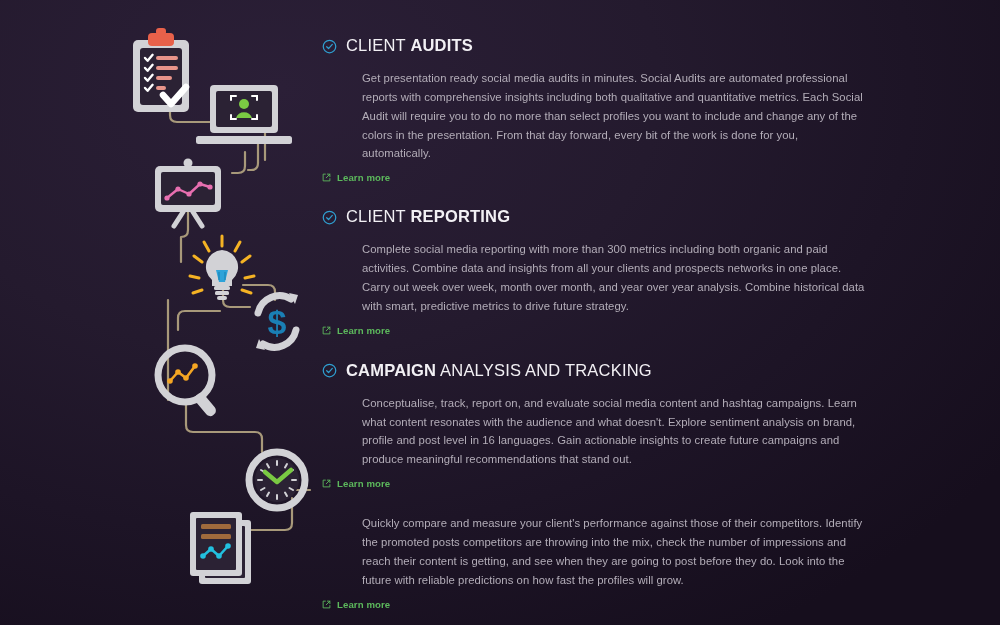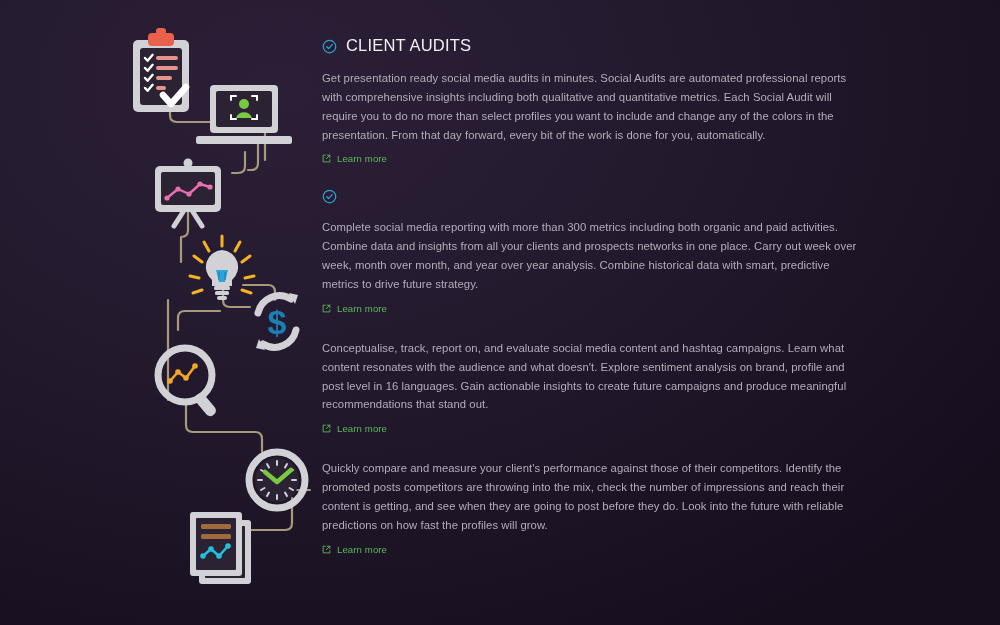--- a/index.html
+++ b/index.html
@@ -58,39 +58,40 @@
     display: block;
     margin-top: 1px;
   }
   .feature-title {
     font-size: 16.5px;
     letter-spacing: 0.2px;
     color: #f2f0f4;
     font-weight: 400;
     white-space: nowrap;
   }
-  .feature-title .strong { font-weight: 400; }
+  .feature-title .strong { font-weight: 700; }
 
   .feature-body {
     font-size: 11.3px;
     line-height: 1.67;
     color: #b3adb8;
     letter-spacing: 0.06px;
     max-width: 540px;
+    margin-left: 40px;
   }
 
   .learn-more {
     display: inline-flex;
     align-items: center;
     gap: 6px;
     margin-top: 9px;
     text-decoration: none;
     color: #5cb85c;
     font-size: 9.6px;
-    font-weight: 400;
+    font-weight: 700;
     letter-spacing: 0.1px;
   }
   .ext-icon {
     width: 9px;
     height: 9px;
     display: block;
     flex: 0 0 9px;
   }
 
   
@@ -283,33 +284,41 @@
         <span>Learn more</span>
       </a>
     </section>
 
     <section class="feature f2">
       <div class="feature-head">
         <svg class="check-icon" viewBox="0 0 24 24">
           <circle cx="12" cy="12" r="10" fill="none" stroke="#2f9fd0" stroke-width="2"></circle>
           <path d="M7.5 12.3 l3 3 l6 -6.6" fill="none" stroke="#2f9fd0" stroke-width="2" stroke-linecap="round" stroke-linejoin="round"></path>
         </svg>
+        <h2 class="feature-title"><span>CLIENT </span><span class="strong">REPORTING</span></h2>
       </div>
       <p class="feature-body">Complete social media reporting with more than 300 metrics including both organic and paid activities. Combine data and insights from all your clients and prospects networks in one place. Carry out week over week, month over month, and year over year analysis. Combine historical data with smart, predictive metrics to drive future strategy.</p>
       <a href="#" class="learn-more">
         <svg class="ext-icon" viewBox="0 0 16 16">
           <path d="M6 2 H2 V14 H14 V10" fill="none" stroke="#5cb85c" stroke-width="1.6" stroke-linecap="round" stroke-linejoin="round"></path>
           <path d="M9.5 2 H14 V6.5" fill="none" stroke="#5cb85c" stroke-width="1.6" stroke-linecap="round" stroke-linejoin="round"></path>
           <path d="M14 2 L7.5 8.5" fill="none" stroke="#5cb85c" stroke-width="1.6" stroke-linecap="round"></path>
         </svg>
         <span>Learn more</span>
       </a>
     </section>
 
     <section class="feature f3">
+      <div class="feature-head">
+        <svg class="check-icon" viewBox="0 0 24 24">
+          <circle cx="12" cy="12" r="10" fill="none" stroke="#2f9fd0" stroke-width="2"></circle>
+          <path d="M7.5 12.3 l3 3 l6 -6.6" fill="none" stroke="#2f9fd0" stroke-width="2" stroke-linecap="round" stroke-linejoin="round"></path>
+        </svg>
+        <h2 class="feature-title"><span class="strong">CAMPAIGN</span><span> ANALYSIS AND TRACKING</span></h2>
+      </div>
       <p class="feature-body">Conceptualise, track, report on, and evaluate social media content and hashtag campaigns. Learn what content resonates with the audience and what doesn't. Explore sentiment analysis on brand, profile and post level in 16 languages. Gain actionable insights to create future campaigns and produce meaningful recommendations that stand out.</p>
       <a href="#" class="learn-more">
         <svg class="ext-icon" viewBox="0 0 16 16">
           <path d="M6 2 H2 V14 H14 V10" fill="none" stroke="#5cb85c" stroke-width="1.6" stroke-linecap="round" stroke-linejoin="round"></path>
           <path d="M9.5 2 H14 V6.5" fill="none" stroke="#5cb85c" stroke-width="1.6" stroke-linecap="round" stroke-linejoin="round"></path>
           <path d="M14 2 L7.5 8.5" fill="none" stroke="#5cb85c" stroke-width="1.6" stroke-linecap="round"></path>
         </svg>
         <span>Learn more</span>
       </a>
     </section>

